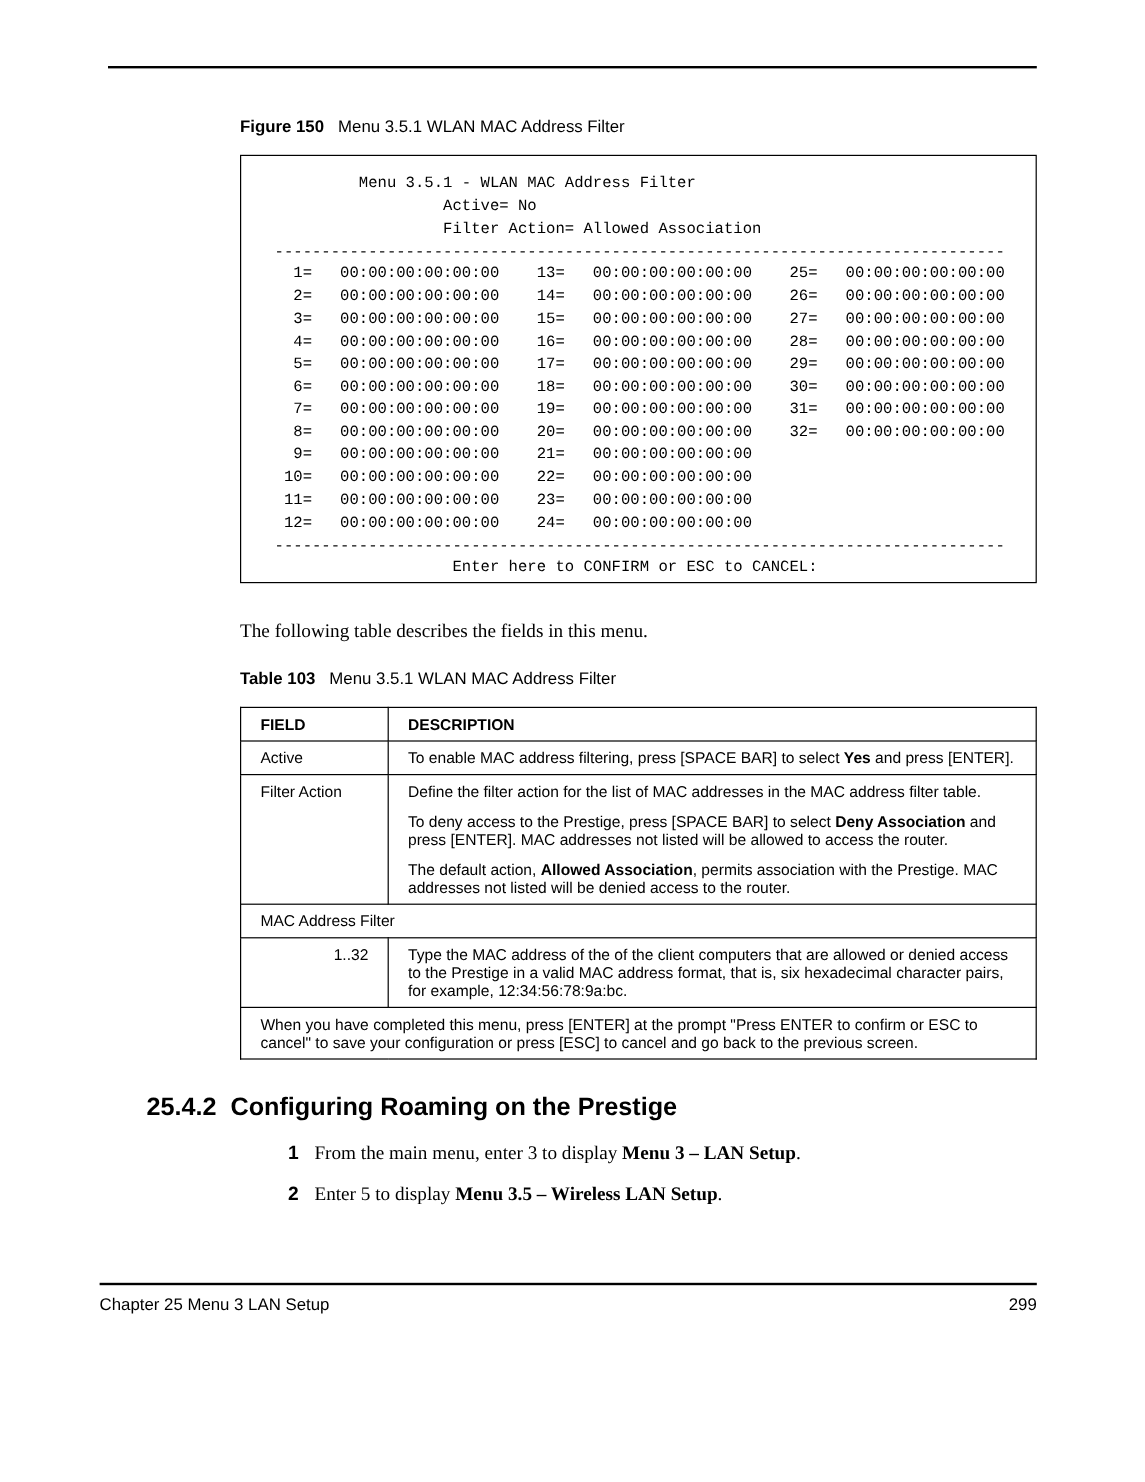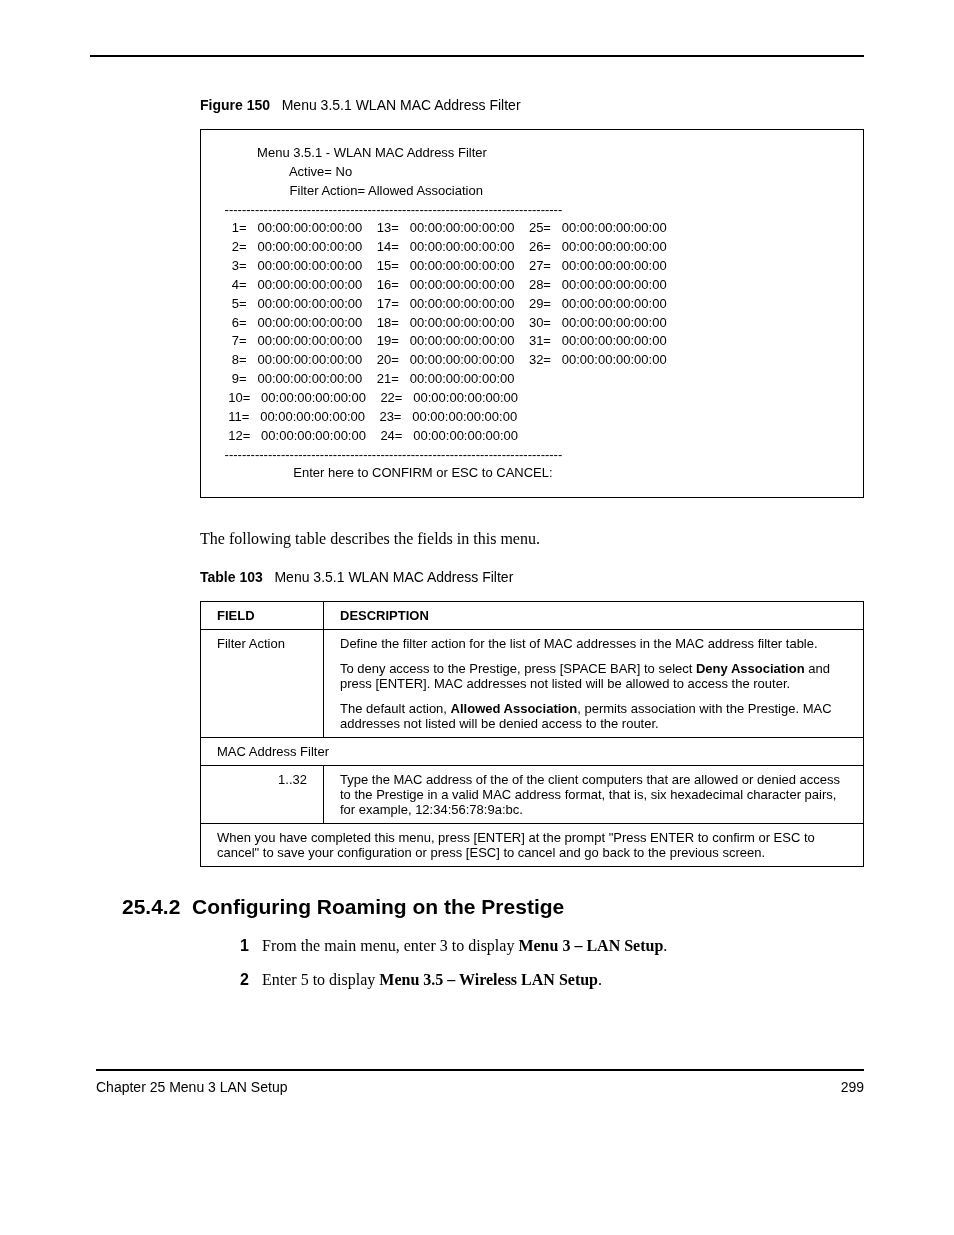--- a/index.html
+++ b/index.html
@@ -36,22 +36,22 @@
   }
   .figure-caption .fignum,
   .table-caption .tabnum {
     font-weight: bold;
   }
   .terminal-wrap {
     margin: 0 0 30px 110px;
   }
   .terminal {
     border: 1px solid #000;
-    padding: 14px 20px 14px 20px;
-    font-family: Liberation Sans, sans-serif;
+    padding: 14px 20px 2px 20px;
+    font-family: Liberation Mono, monospace;
     font-size: 13px;
     line-height: 1.45;
     white-space: pre;
   }
 
   .body-text {
     font-family: Liberation Serif, serif;
     font-size: 16px;
     margin: 0 0 18px 110px;
     line-height: 1.4;
@@ -96,21 +96,21 @@
   }
   .steps .num {
     font-family: Arial, Helvetica, sans-serif;
     font-weight: bold;
     display: inline-block;
     width: 18px;
   }
 
   .footer {
     position: absolute;
-    left: 96px;
+    left: 83px;
     right: 90px;
     bottom: 25px;
     border-top: 2px solid #000;
     padding-top: 8px;
     font-family: Arial, Helvetica, sans-serif;
     font-size: 14px;
     display: flex;
     justify-content: space-between;
   }
 </style>
@@ -152,20 +152,26 @@
     <span class="tabnum">Table 103</span>&nbsp;&nbsp;&nbsp;<span>Menu 3.5.1 WLAN MAC Address Filter</span>
   </p>
 
   <table class="desc">
     <tbody>
         <tr>
       <th>FIELD</th>
       <th>DESCRIPTION</th>
     </tr>
     <tr>
+      <td>Active</td>
+      <td>
+        <p><span>To enable MAC address filtering, press [SPACE BAR] to select </span><b>Yes</b><span> and press [ENTER].</span></p>
+      </td>
+    </tr>
+    <tr>
       <td>Filter Action</td>
       <td>
         <p>Define the filter action for the list of MAC addresses in the MAC address filter table.</p>
         <p><span>To deny access to the Prestige, press [SPACE BAR] to select </span><b>Deny Association</b><span> and press [ENTER].  MAC addresses not listed will be allowed to access the router.</span></p>
         <p><span>The default action, </span><b>Allowed Association</b><span>, permits association with the Prestige. MAC addresses not listed will be denied access to the router.</span></p>
       </td>
     </tr>
     <tr>
       <td colspan="2">MAC Address Filter</td>
     </tr>

